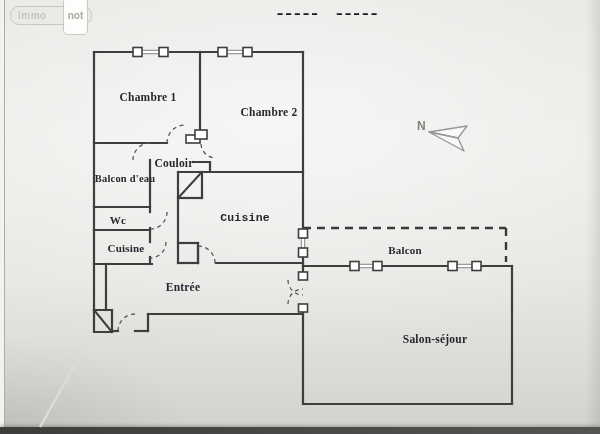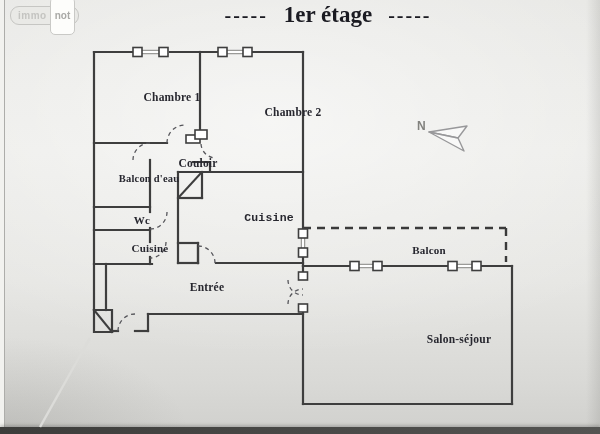--- a/index.html
+++ b/index.html
@@ -8,34 +8,34 @@
     background:
       radial-gradient(130% 90% at 45% 28%, rgba(255,255,255,0.55), rgba(255,255,255,0) 60%),
       radial-gradient(45% 32% at 0% 100%, rgba(110,110,105,0.20), rgba(110,110,105,0) 70%),
       linear-gradient(180deg,#e7e7e4 0%,#ecece9 35%,#e6e6e3 65%,#d9d9d6 88%,#d0d0cd 100%);
     font-family:"Liberation Serif",serif;
   }
   .edge-left{position:absolute;left:0;top:0;bottom:7px;width:4px;background:#f2f2ef;border-right:1.5px solid #adadaa;}
   .edge-right{position:absolute;right:0;top:0;bottom:7px;width:14px;background:linear-gradient(90deg,rgba(0,0,0,0),rgba(100,100,95,0.16));}
   .band-bottom{position:absolute;left:0;right:0;bottom:0;height:7px;background:linear-gradient(90deg,#3d3d3b,#545452);box-shadow:0 -2px 3px rgba(60,60,55,0.25);}
   .logo{
-    position:absolute;left:10px;top:6px;height:17px;display:inline-flex;align-items:center;gap:3px;
+    position:absolute;left:10px;top:6px;height:17px;display:inline-flex;align-items:center;gap:16px;
     padding:0 3px 0 7px;border:1px solid #c6c6c3;border-radius:9px;background:#e9e9e6;
     font-family:"Liberation Sans",sans-serif;font-size:10px;font-weight:700;line-height:1;
   }
   .logo-immo{color:#c4c4c1;letter-spacing:0.5px;}
   .logo-not{background:#fdfdfb;border:1px solid #c9c9c6;border-radius:5px;color:#a9a9a6;padding:13px 4px;}
   .title{
     position:absolute;left:0;top:2px;width:600px;display:flex;justify-content:center;align-items:center;gap:16px;
     transform:translateX(28px);color:#1b1b22;
   }
   .title-dashes{font-size:20px;font-weight:800;letter-spacing:2px;line-height:1;}
   .title-text{font-size:23px;font-weight:700;}
   svg.plan{position:absolute;left:0;top:0;}
-  .rl{position:absolute;transform:translate(-50%,-50%);font-weight:700;color:#27272f;white-space:nowrap;font-size:11px;letter-spacing:0.2px;margin-left:24px;}
+  .rl{position:absolute;transform:translate(-50%,-50%);font-weight:700;color:#27272f;white-space:nowrap;font-size:11px;letter-spacing:0.2px;}
   .rl.big{font-size:11.5px;}
   .l-chambre1{left:148px;top:97px;}
   .l-chambre2{left:247px;top:112px;padding-left:44px;}
   .l-couloir{left:174px;top:163px;}
   .l-salledeau{left:125px;top:178px;font-size:10.5px;}
   .l-wc{left:118px;top:220px;}
   .l-placard{left:126px;top:248px;}
   .l-cuisine{left:245px;top:217px;font-family:Liberation Mono, monospace;}
   .l-entree{left:183px;top:287px;}
   .l-balcon{left:405px;top:250px;}
@@ -50,21 +50,20 @@
   <div class="edge-right"></div>
   <div class="band-bottom"></div>
 
   <div class="logo">
     <span class="logo-immo">immo</span>
     <span class="logo-not">not</span>
   </div>
 
   <div class="title">
     <span class="title-dashes">-----</span>
-    <span class="title-text">1er étage</span>
     <span class="title-dashes">-----</span>
   </div>
 
   <svg class="plan" width="600" height="434" viewBox="0 0 600 434">
 
     <g>
       <path d="M90,338 L40,427" stroke="#dcdcd9" stroke-width="2.5" fill="none"></path>
     </g>
 
     <g stroke="#3a3a3a" stroke-width="2.4" stroke-dasharray="8 6" fill="none">

